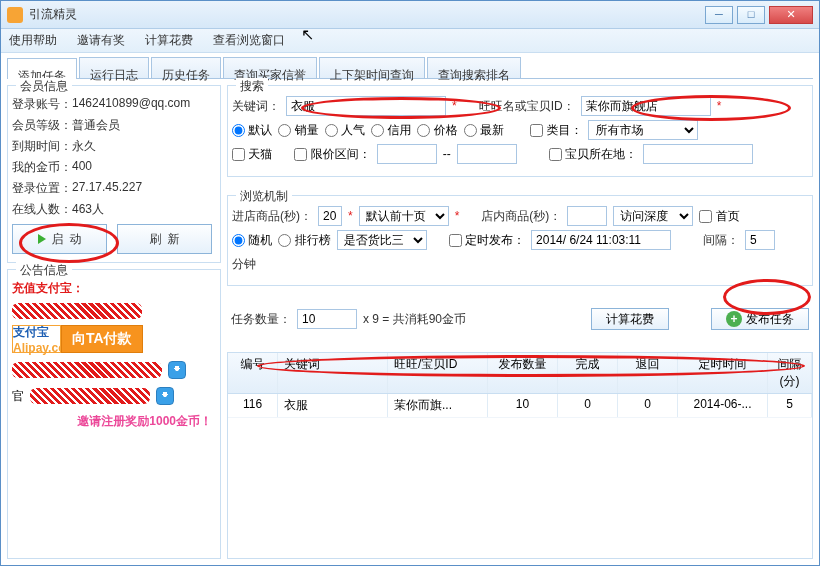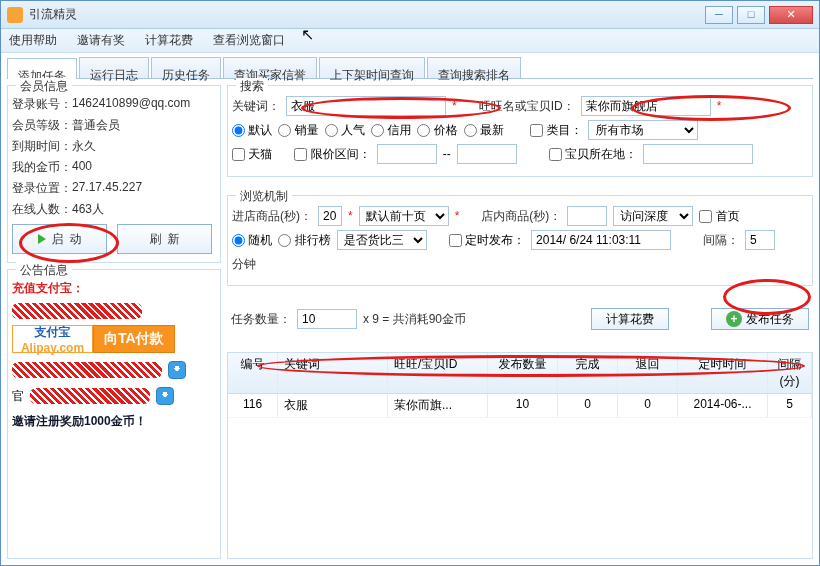--- a/index.html
+++ b/index.html
@@ -23,27 +23,27 @@
 .group > .gtitle { position: absolute; top: -8px; left: 8px; background: #fff; padding: 0 4px; color: #333; }
 .kv { display: flex; margin: 4px 0; text-align: center; }
 .kv .k { width: 60px; color: #333; }
 .kv .v { color: #333; }
 .btnrow { display: flex; gap: 10px; margin-top: 6px; }
 .btn { flex: 1; height: 30px; border: 1px solid #8cb4d9; background: linear-gradient(#fdfeff,#e6f1fb); display: flex; align-items: center; justify-content: center; gap: 6px; color: #333; cursor: pointer; letter-spacing: 6px; padding-left: 6px; }
 .play { width: 0; height: 0; border-left: 8px solid #3cb034; border-top: 5px solid transparent; border-bottom: 5px solid transparent; }
 .notice { flex: 1; }
 .notice .red { color: #e21b1b; font-weight: bold; }
 .alipay { display: flex; margin: 6px 0; }
-.alipay .ap1 { width: 81px; height: 28px; background: #fff; border: 1px solid #f7a435; color: #1e5fb3; font-weight: bold; display: flex; flex-direction: column; align-items: center; justify-content: center; font-size: 11px; }
+.alipay .ap1 { width: 49px; height: 28px; background: #fff; border: 1px solid #f7a435; color: #1e5fb3; font-weight: bold; display: flex; flex-direction: column; justify-content: center; font-size: 11px; }
 .alipay .ap1 small { font-size: 12px; color: #f7a435; }
 .alipay .ap2 { height: 28px; background: #f7931e; color: #fff; border: 1px solid #e07e0c; padding: 0 10px; display: flex; align-items: center; font-size: 14px; font-weight: bold; }
 .contact { display: flex; align-items: center; margin: 8px 0; gap: 6px; }
 .scribble { width: 130px; height: 16px; background: repeating-linear-gradient(45deg,#e21b1b,#e21b1b 3px,#fff 3px,#fff 5px); border-radius: 6px; }
 .qq { width: 18px; height: 18px; border-radius: 4px; background: radial-gradient(circle at 50% 40%, #fff 20%, #3aa0e8 21%); border: 1px solid #2b7fc0; }
-.invite { color: #0f172a; font-weight: bold; margin-top: 8px; }
+.invite { color: #ec4899; font-weight: bold; margin-top: 8px; text-align: right; }
 .row { display: flex; align-items: center; gap: 6px; margin: 4px 0; flex-wrap: wrap; }
 .txt { height: 20px; border: 1px solid #a9c6e3; padding: 0 4px; background: #fff; }
 .sel { height: 20px; border: 1px solid #a9c6e3; background: #fff; padding: 0 2px; }
 .chk, .rad { vertical-align: middle; }
 .star { color: #e21b1b; }
 .lbl { color: #333; }
 .btn2 { height: 22px; border: 1px solid #8cb4d9; background: linear-gradient(#fdfeff,#e6f1fb); padding: 0 14px; cursor: pointer; }
 .publish { display: flex; align-items: center; gap: 4px; }
 .publish .plus { width: 16px; height: 16px; border-radius: 50%; background: #4caf50; color: #fff; text-align: center; line-height: 16px; font-weight: bold; }
 .table { border: 1px solid #c9def1; flex: 1; overflow: hidden; }

